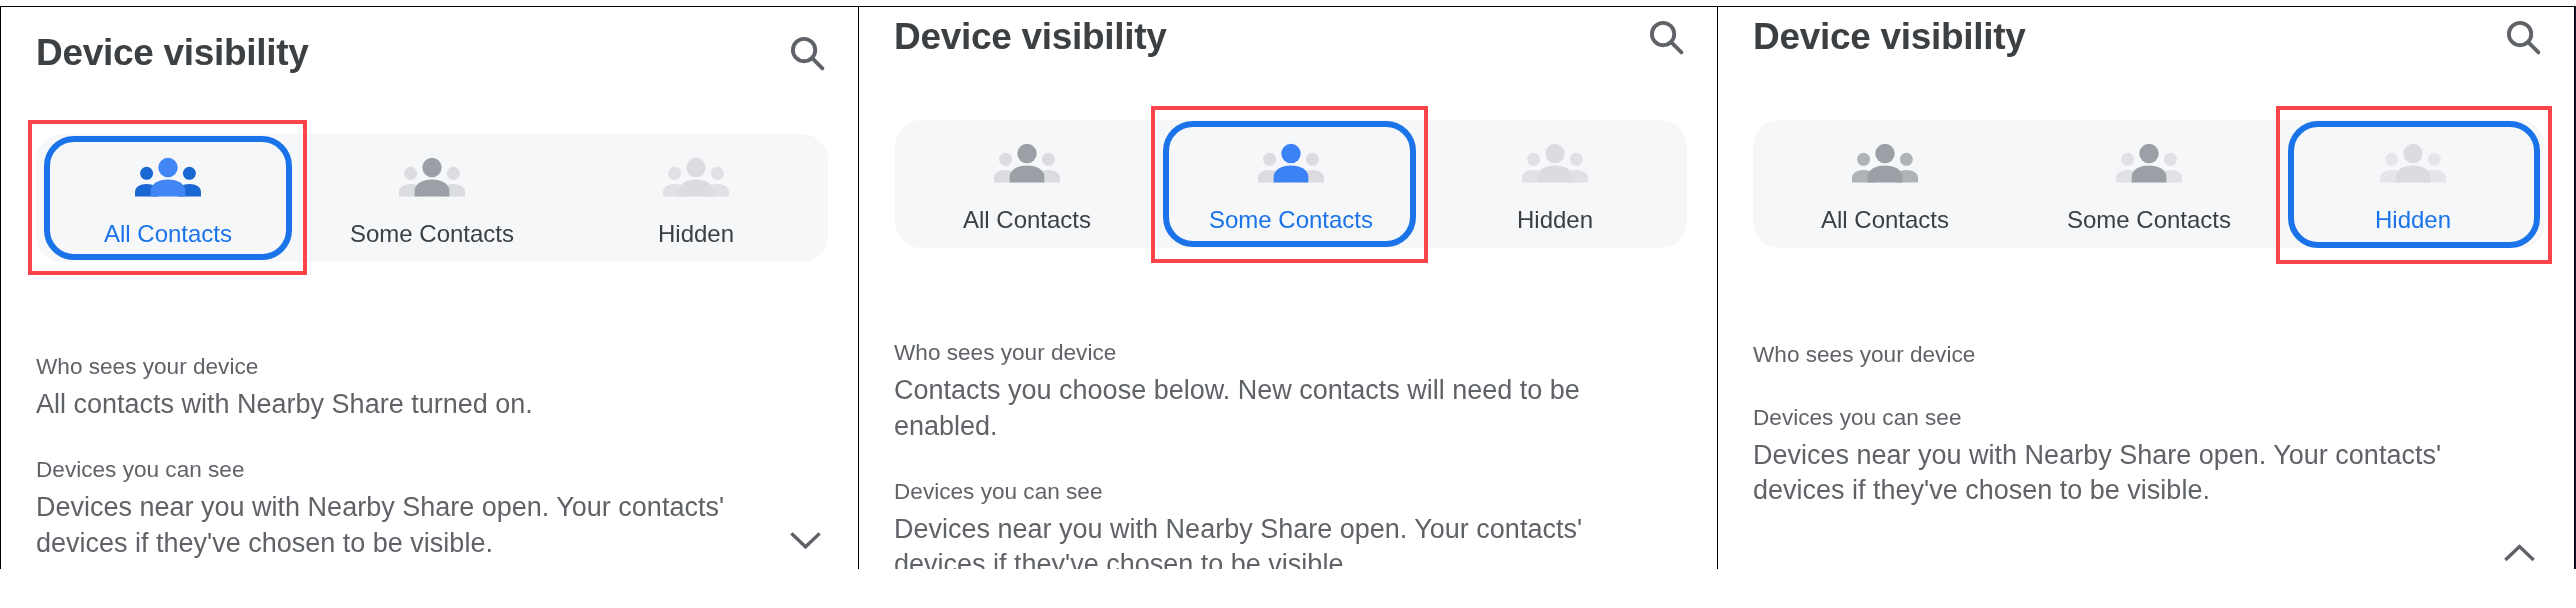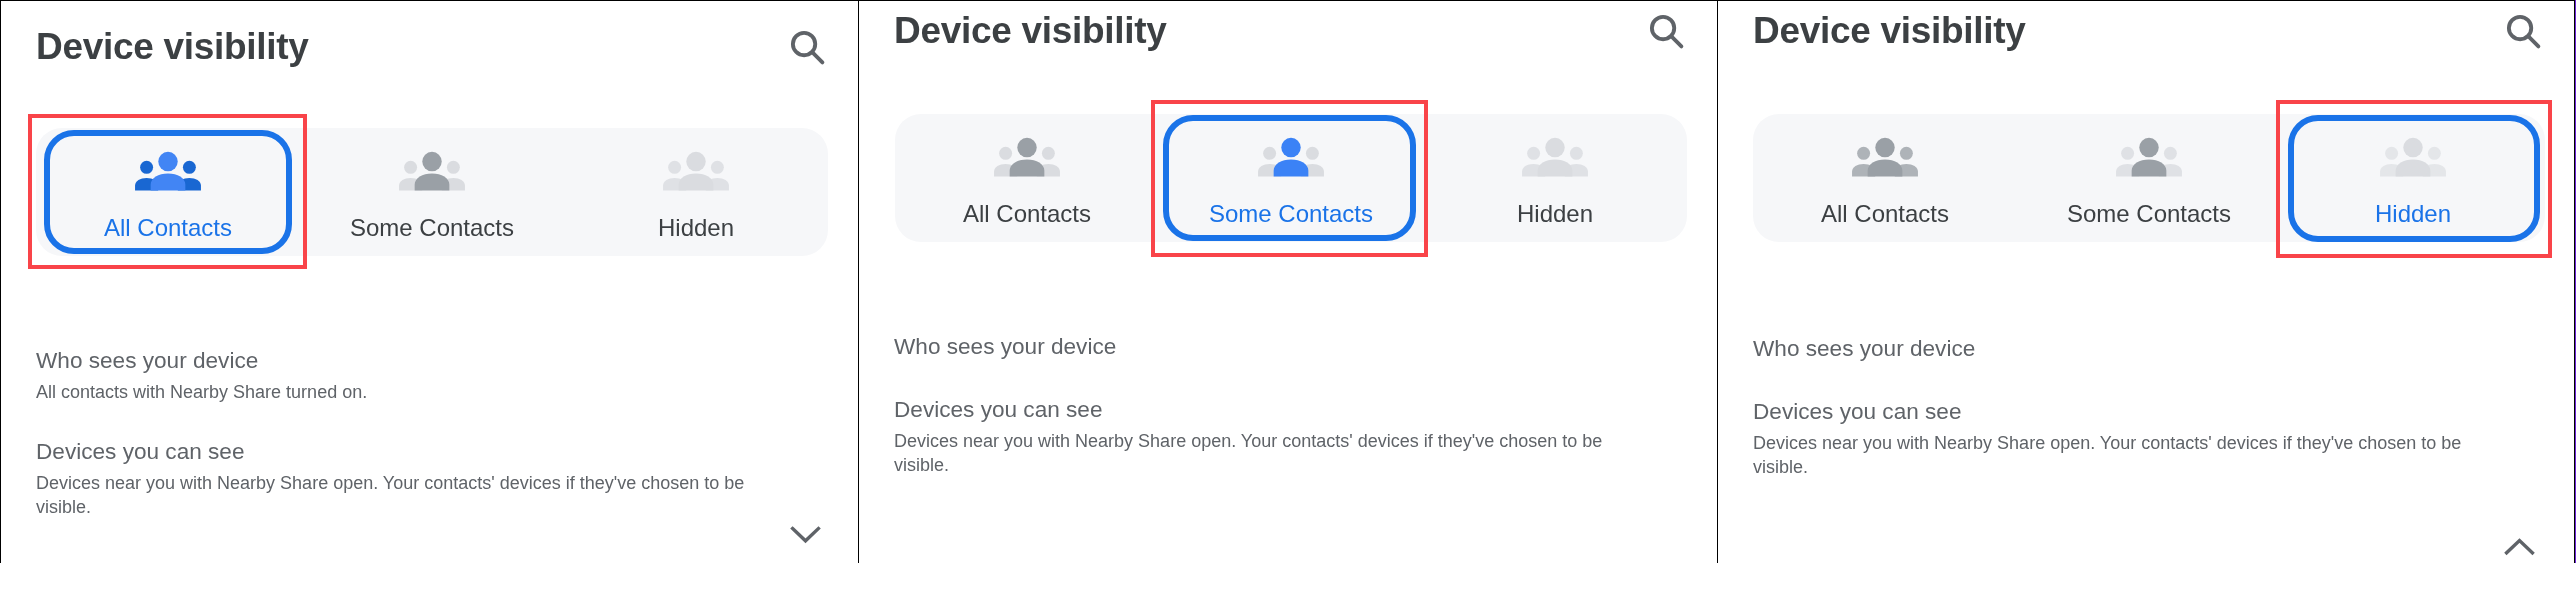--- a/index.html
+++ b/index.html
@@ -5,24 +5,25 @@
   html, body {
     margin: 0;
     padding: 0;
     background: #ffffff;
     font-family: "Liberation Sans", sans-serif;
   }
   #root {
     width: 2576px;
     height: 563px;
     display: flex;
-    background: #6d28d9;
+    background: #0f172a;
     box-sizing: border-box;
     overflow: hidden;
     position: relative;
+    margin-top: 6px;
   }
 
   .panel {
     position: relative;
     height: 609px;
     background: #ffffff;
     box-sizing: border-box;
     border: 1.8px solid #000000;
     overflow: hidden;
     flex: 0 0 auto;
@@ -113,21 +114,21 @@
   .grp { margin: 0 0 0 0; }
   .grp + .grp { margin-top: 32px; }
   .grp-label {
     font-size: 22.6px;
     color: #5f6368;
     line-height: 1.35;
     margin: 0 0 4.8px 0;
     white-space: nowrap;
   }
   .grp-text {
-    font-size: 18px;
+    font-size: 27px;
     color: #5f6368;
     line-height: 1.32;
     margin: 0;
   }
 
   .chev {
     position: absolute;
     width: 31px;
     height: 20px;
     display: block;
@@ -279,20 +280,21 @@
 
       </div>
 
       <div class="seg-sel-ring" style="left:268px; top:1.2px; width:253px; height:126px;"></div>
       <div class="annot-box" style="left:256px; top:-14.3px; width:277px; height:157px;"></div>
     </div>
 
     <div class="body">
       <div class="grp">
         <p class="grp-label">Who sees your device</p>
+        <p class="grp-text">Contacts you choose below. New contacts will need to be enabled.</p>
       </div>
       <div class="grp">
         <p class="grp-label">Devices you can see</p>
         <p class="grp-text">Devices near you with Nearby Share open. Your contacts' devices if they've chosen to be visible.</p>
       </div>
     </div>
 
     <svg class="chev" viewBox="0 0 24 14">
       <polyline points="2,11.5 12,2 22,11.5" fill="none" stroke="#5f6368" stroke-width="2.6" stroke-linecap="square"></polyline>
     </svg>

